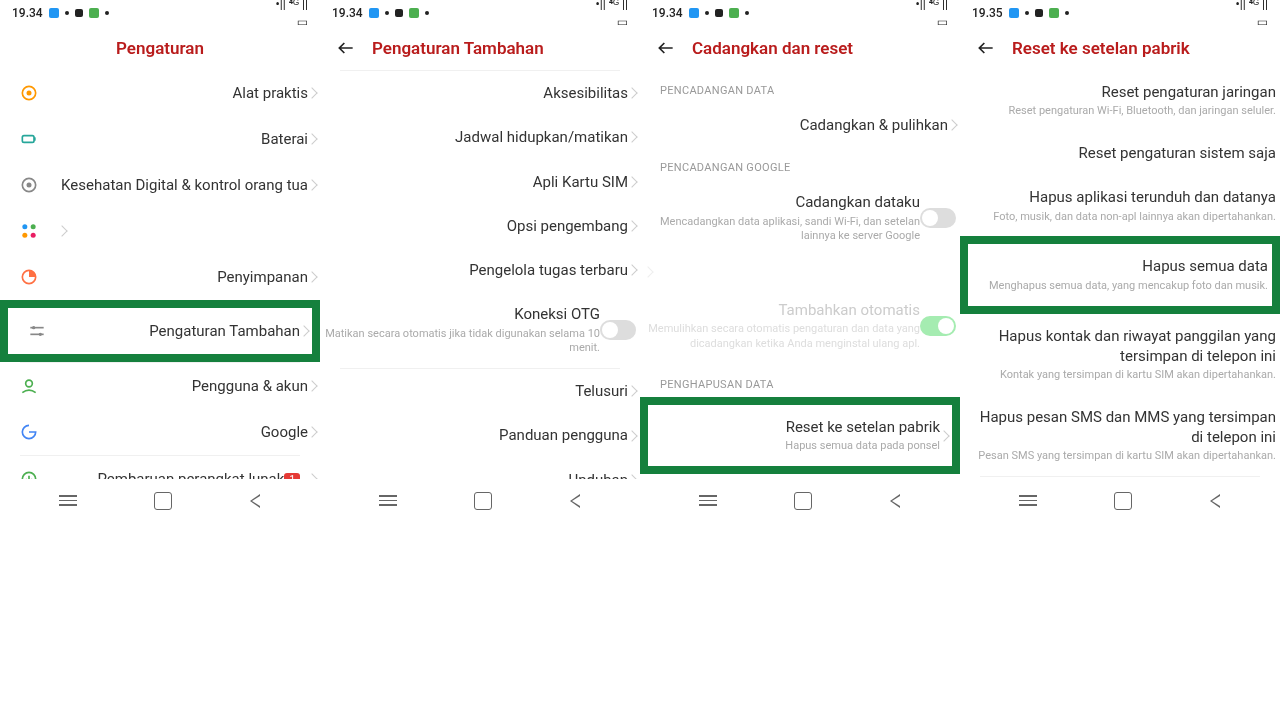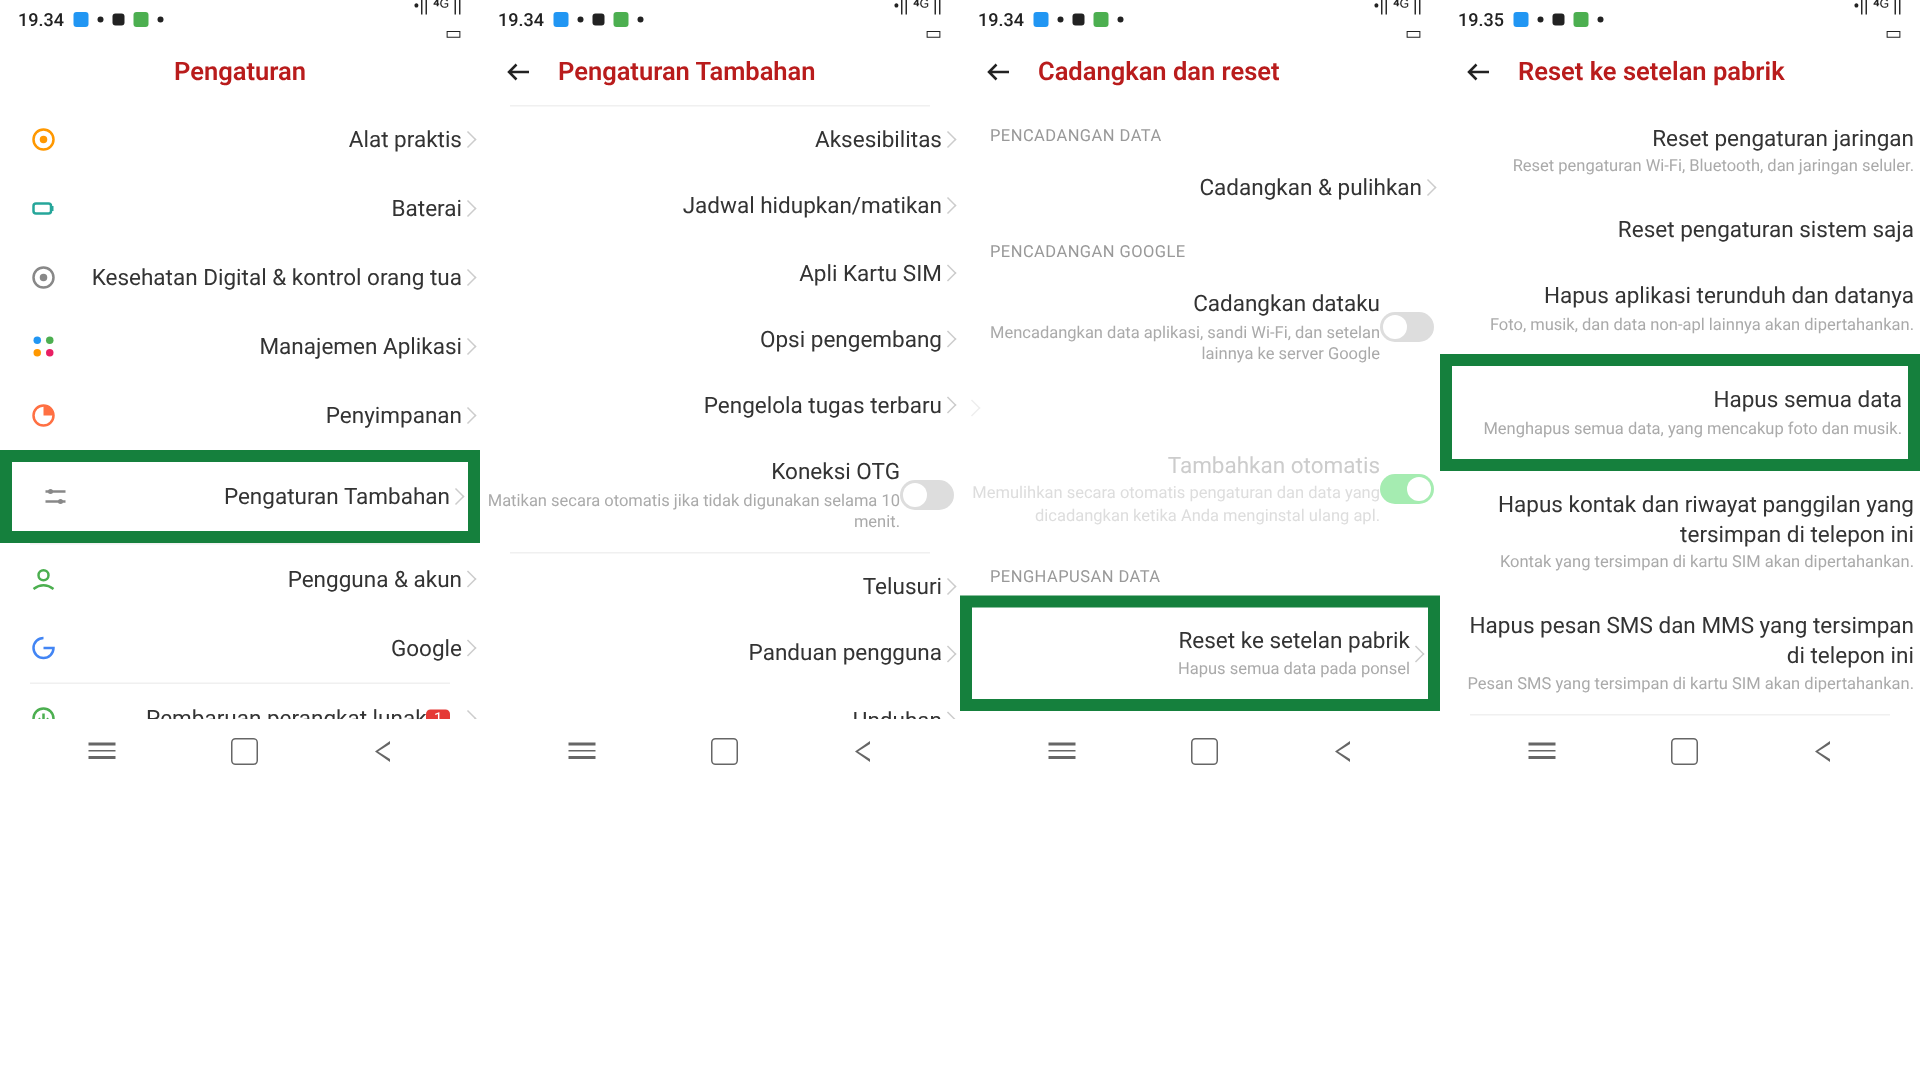--- a/index.html
+++ b/index.html
@@ -259,23 +259,20 @@
     </div>
     <div class="row with-icon">
       <div class="row-icon">
           <svg viewBox="0 0 24 24" width="20" height="20">
             <circle cx="7" cy="7" r="3" fill="#2196f3"></circle>
             <circle cx="17" cy="7" r="3" fill="#4caf50"></circle>
             <circle cx="7" cy="17" r="3" fill="#ff9800"></circle>
             <circle cx="17" cy="17" r="3" fill="#e91e63"></circle>
           </svg>
         </div>
-      <div class="row-text">
-          <div class="row-label">Manajemen Aplikasi</div>
-        </div>
       <div class="chevron"></div>
     </div>
     <div class="row with-icon">
       <div class="row-icon">
           <svg viewBox="0 0 24 24" width="20" height="20">
             <circle cx="12" cy="12" r="8" fill="none" stroke="#ff7043" stroke-width="2"></circle>
             <path d="M12 4 A8 8 0 0 1 20 12 L12 12 Z" fill="#ff7043"></path>
           </svg>
         </div>
       <div class="row-text">

